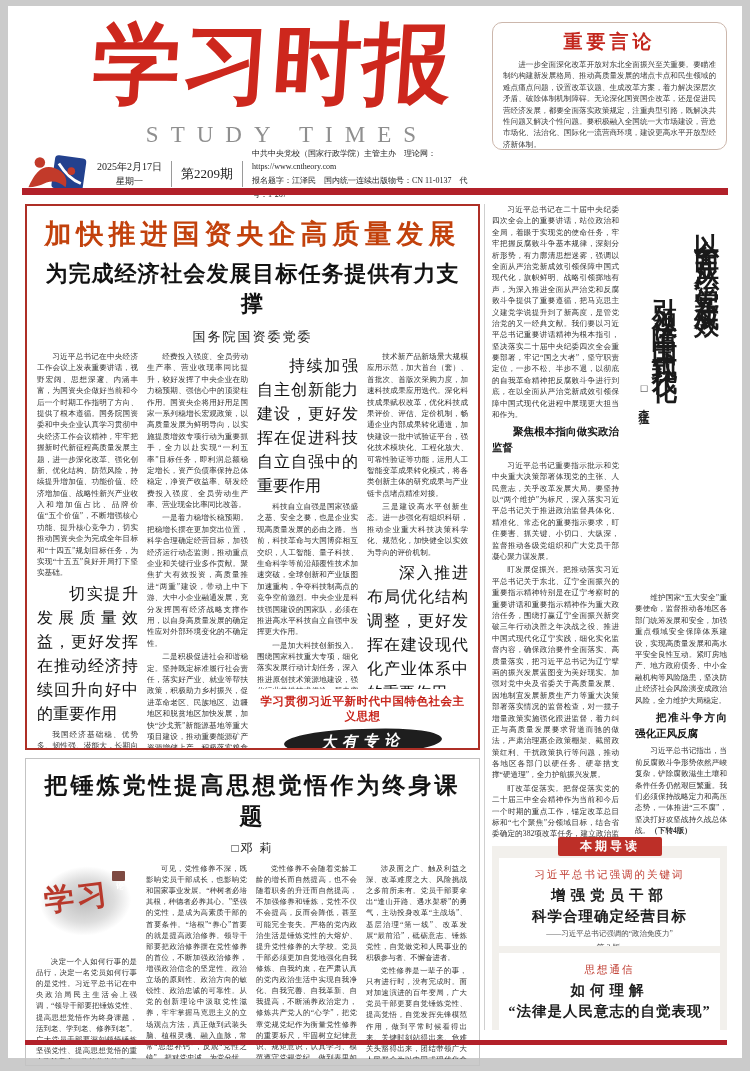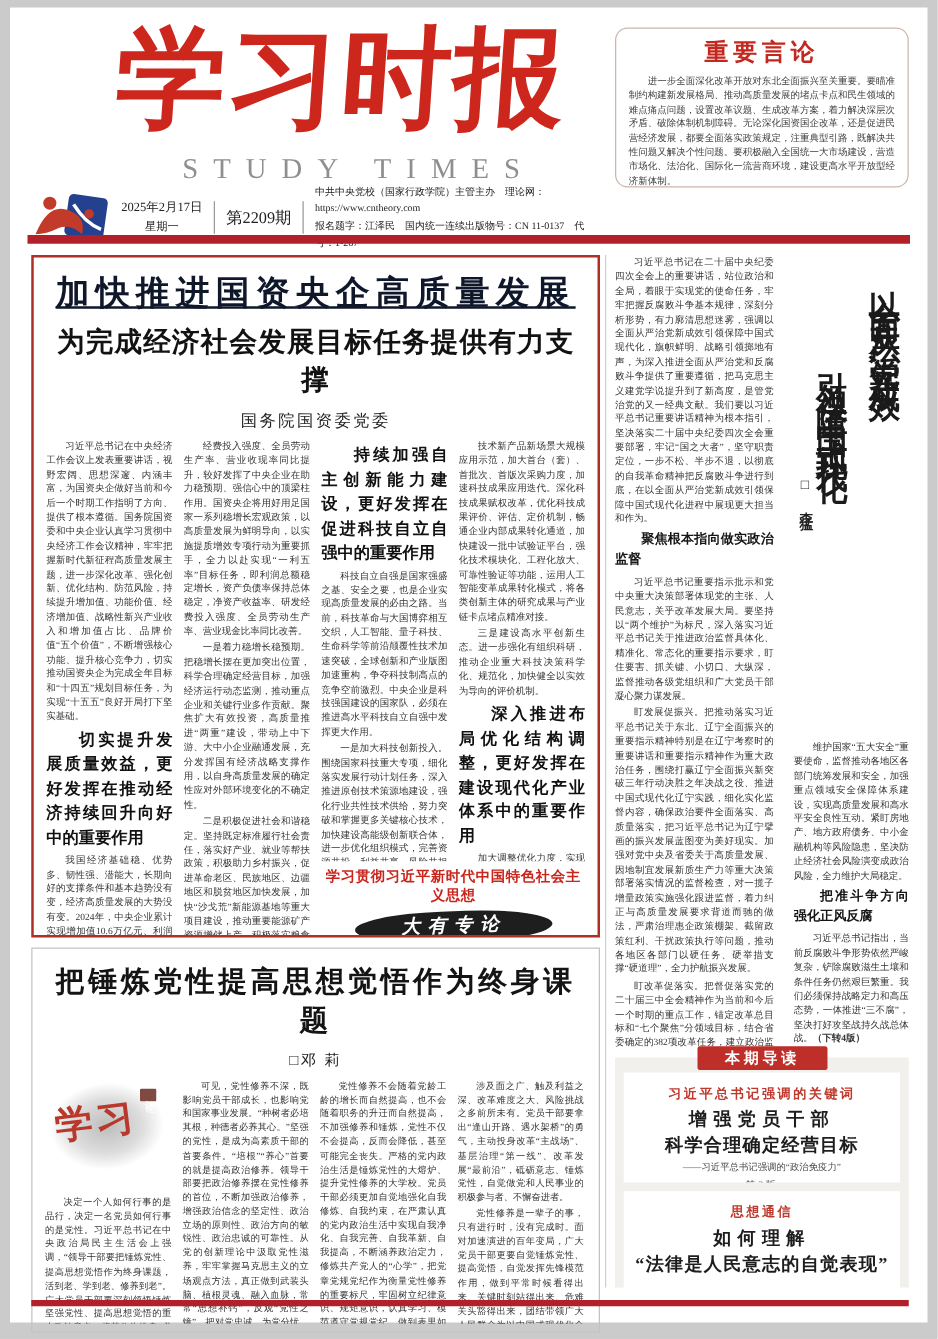--- a/index.html
+++ b/index.html
@@ -24,35 +24,35 @@
 
   
   .remarks { left:484px; top:16px; width:235px; height:128px; border:1px solid #ccb7ac; border-radius:10px;
              padding:4px 10px 6px; overflow:hidden; }
   .remarks-title { text-align:center; font-family:"Liberation Sans","DejaVu Sans",sans-serif; font-weight:700;
                    font-size:19px; color:#c3271e; letter-spacing:4px; margin:2px 0 4px; }
   .remarks-body { font-size:7.6px; line-height:1.5; text-align:justify; text-indent:2em; color:#3c3c3c; }
 
   
   .main-box { left:17px; top:198px; width:455px; height:546px; border:2px solid #ae2f26; padding:6px 10px; overflow:hidden; }
-  .m-h1 { text-align:center; font-weight:700; color:#0f172a; font-size:27px; letter-spacing:5px; margin-top:4px;text-decoration:underline; }
+  .m-h1 { text-align:center; font-weight:700; color:#c2410c; font-size:27px; letter-spacing:5px; margin-top:4px; }
   .m-h2 { text-align:center; font-weight:700; color:#121212; font-size:22px; letter-spacing:1px; margin-top:7px; }
   .m-byline { text-align:center; font-size:13px; color:#222; margin:9px 0 5px; letter-spacing:2px; }
   .m-cols { display:flex; gap:9px; height:402px; overflow:hidden; margin-top:3px; }
   .m-col { width:101px; flex:none; overflow:hidden; }
   .m-right { width:211px; flex:none; display:flex; flex-direction:column; }
   .m-right-cols { display:flex; gap:9px; height:338px; overflow:hidden; }
   .m-banner { height:60px; padding-top:5px; text-align:center; }
   .m-slogan { font-family:"Liberation Sans","DejaVu Sans",sans-serif; font-weight:700; color:#c8251c;
               font-size:11.5px; letter-spacing:0.5px; }
   .m-brush { margin:5px auto 0; width:158px; height:25px; background:#1e1e1e; border-radius:48%/55%;
              transform:rotate(-2deg); color:#fff; font-size:15px; letter-spacing:6px; line-height:25px;
              font-style:italic; font-weight:700; }
   .news-p { font-size:7.6px; line-height:1.5; text-align:justify; text-indent:2em; margin-bottom:2px; color:#333; }
-  .news-sub { font-family:"Liberation Sans","DejaVu Sans",sans-serif; font-weight:700; font-size:13px;
+  .news-sub { font-family:"Liberation Sans","DejaVu Sans",sans-serif; font-weight:400; font-size:16px;
               line-height:1.5; text-indent:2em; text-align:justify; margin:3px 0; color:#111; }
   .cont { font-weight:700; }
 
   
   .div-v { left:476px; top:198px; width:1px; height:826px; background:#cfcfcf; }
 
   
   .r-art { left:484px; top:198px; width:235px; height:634px; display:flex; gap:16px; overflow:hidden; }
   .r-text { width:127px; flex:none; height:100%; overflow:hidden; }
   .r-sub { font-weight:700; font-size:10.5px; line-height:1.5; text-indent:2em; text-align:justify;
@@ -67,21 +67,21 @@
   .r-side-text { height:246px; overflow:hidden; }
 
   
   .rg-badge { left:550px; top:831px; width:104px; height:19px; background:#bd2f28; color:#fff; z-index:2;
               font-family:"Liberation Sans","DejaVu Sans",sans-serif; font-weight:700; font-size:12px;
               line-height:19px; text-align:center; letter-spacing:3px; border-radius:2px; }
   .rg-box { left:484px; top:840px; width:235px; height:184px; background:#f2f0ec; padding:12px 7px 7px; }
   .rg-card { background:#fff; text-align:center; padding:5px 4px; overflow:hidden; }
   .rg-card1 { height:88px; margin-bottom:7px; }
   .rg-card2 { height:88px; }
-  .rg-kicker { font-size:10.5px; font-weight:700; color:#bf3a2e; letter-spacing:2px; margin-top:5px; }
+  .rg-kicker { font-size:10.5px; font-weight:400; color:#bf3a2e; letter-spacing:2px; margin-top:5px; }
   .rg-line1 { font-size:14.5px; font-weight:700; color:#1d1d1d; letter-spacing:5px; margin-top:4px; }
   .rg-line2 { font-size:14.5px; font-weight:700; color:#1d1d1d; letter-spacing:1px; margin-top:2px; }
   .rg-note { font-size:7.5px; color:#4a4a4a; margin-top:3px; }
   .rg-page { font-size:8px; color:#4a4a4a; margin-top:3px; letter-spacing:2px; }
 
   
   .b-box { left:17px; top:752px; width:455px; height:308px; border:1px solid #c3c3c3; padding:4px 10px; overflow:hidden; }
   .b-h1 { text-align:center; font-weight:700; font-size:23px; letter-spacing:3px; color:#141414; margin-top:7px; }
   .b-author { text-align:center; font-size:12px; color:#222; margin:8px 0 6px; letter-spacing:2px; }
   .b-cols { display:flex; gap:9px; height:196px; overflow:hidden; }

